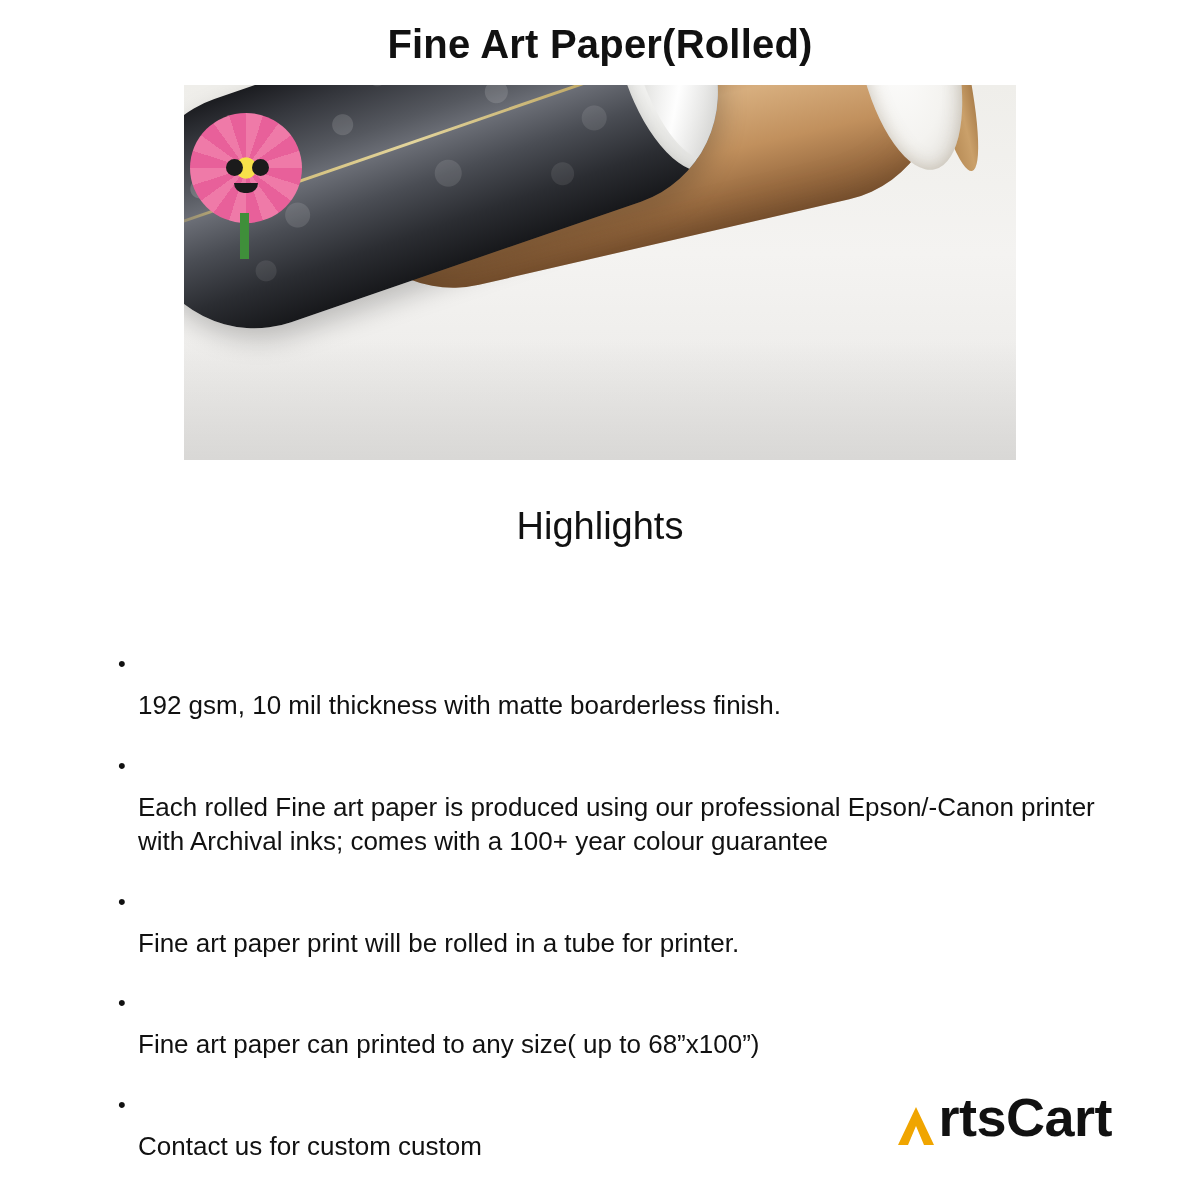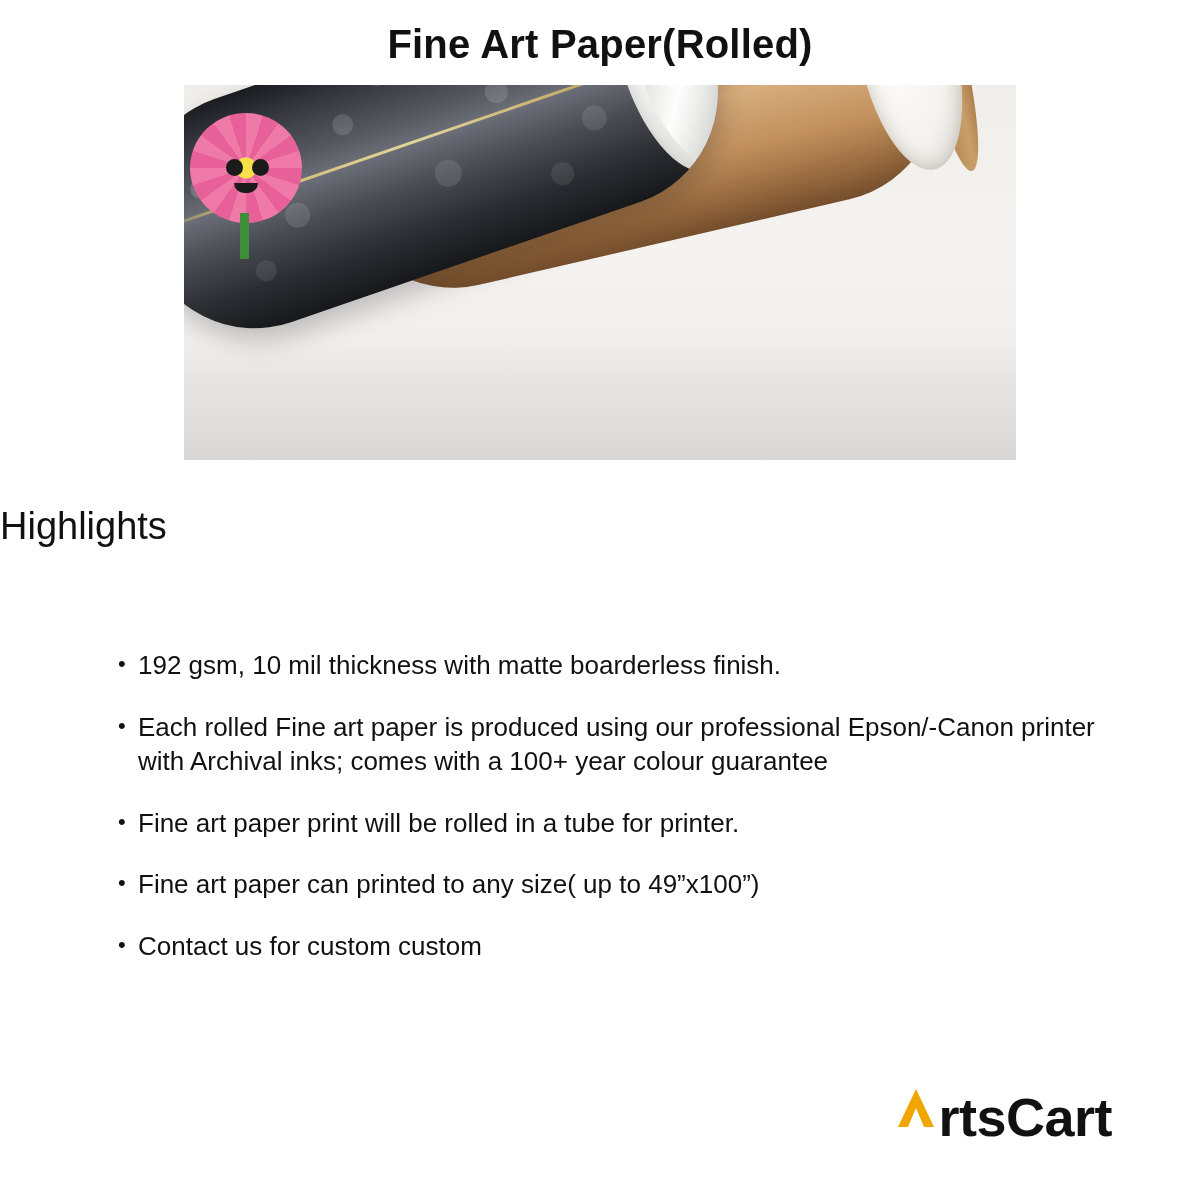--- a/index.html
+++ b/index.html
@@ -209,20 +209,21 @@
     left: 50px; top: 100px;
     width: 9px; height: 46px;
     background: #3f8f3a;
   }
 
   
   .highlights-heading {
     position: absolute;
     top: 505px;
     left: 0; right: 0;
+    text-align: center;
     font-size: 38px;
     font-weight: 400;
     color: #111111;
   }
 
   .bullets {
     position: absolute;
     top: 648px;
     left: 118px;
     width: 1010px;
@@ -236,29 +237,30 @@
     color: #111111;
   }
   .bullet .dot {
     width: 20px;
     flex: 0 0 20px;
     font-size: 22px;
     line-height: 1.45;
   }
   .bullet .txt {
     flex: 1 1 auto;
+    margin-top: 40px;
   }
 
   
   .logo {
     position: absolute;
     right: 88px;
     bottom: 52px;
     display: flex;
-    align-items: flex-start;
+    align-items: flex-end;
     font-size: 54px;
     font-weight: 700;
     letter-spacing: -0.5px;
     color: #111111;
   }
   .logo .mark {
     position: relative;
     width: 40px;
     height: 44px;
     margin-right: 2px;
@@ -305,21 +307,21 @@
     <div class="bullet">
       <span class="dot">•</span>
       <span class="txt">Each rolled Fine art paper is produced using our professional Epson/-Canon printer with Archival inks; comes with a 100+ year colour guarantee</span>
     </div>
     <div class="bullet">
       <span class="dot">•</span>
       <span class="txt">Fine art paper print will be rolled in a tube for printer.</span>
     </div>
     <div class="bullet">
       <span class="dot">•</span>
-      <span class="txt">Fine art paper can printed to any size( up to 49”x100”)</span>
+      <span class="txt">Fine art paper can printed to any size( up to 68”x100”)</span>
     </div>
     <div class="bullet">
       <span class="dot">•</span>
       <span class="txt">Contact us for custom custom</span>
     </div>
   </div>
 
   <div class="logo">
     <span class="mark">
       <svg width="40" height="44" viewBox="0 0 40 44" xmlns="http://www.w3.org/2000/svg">

